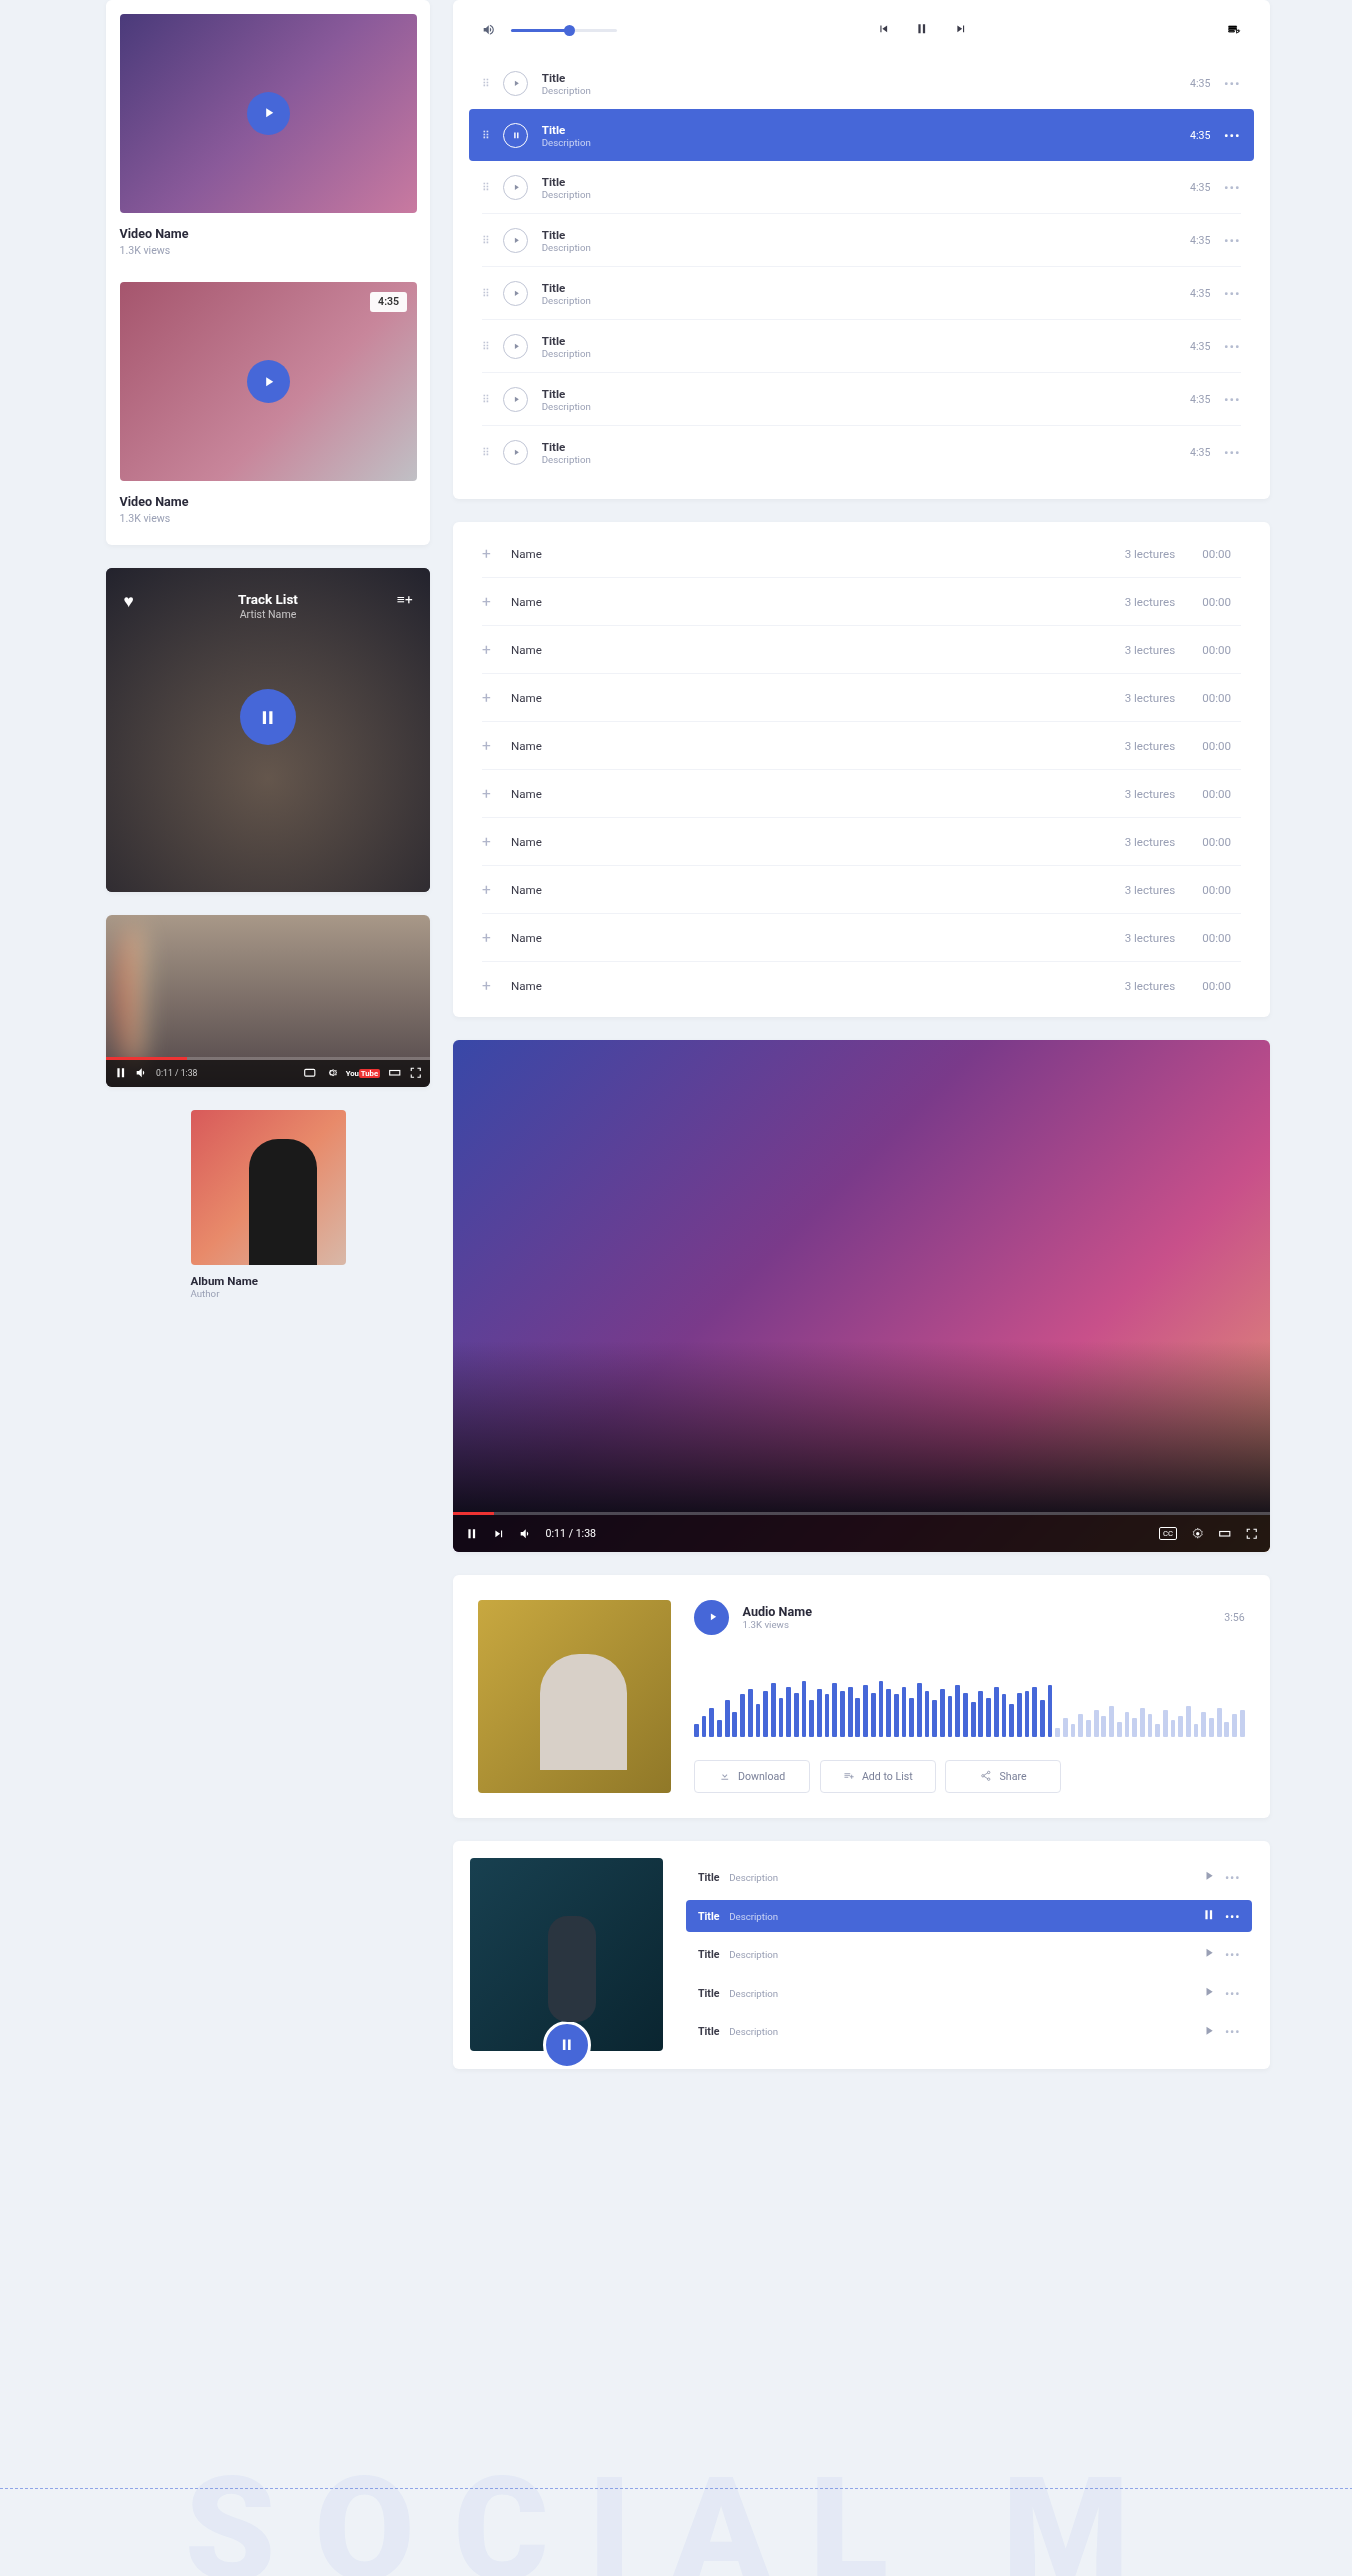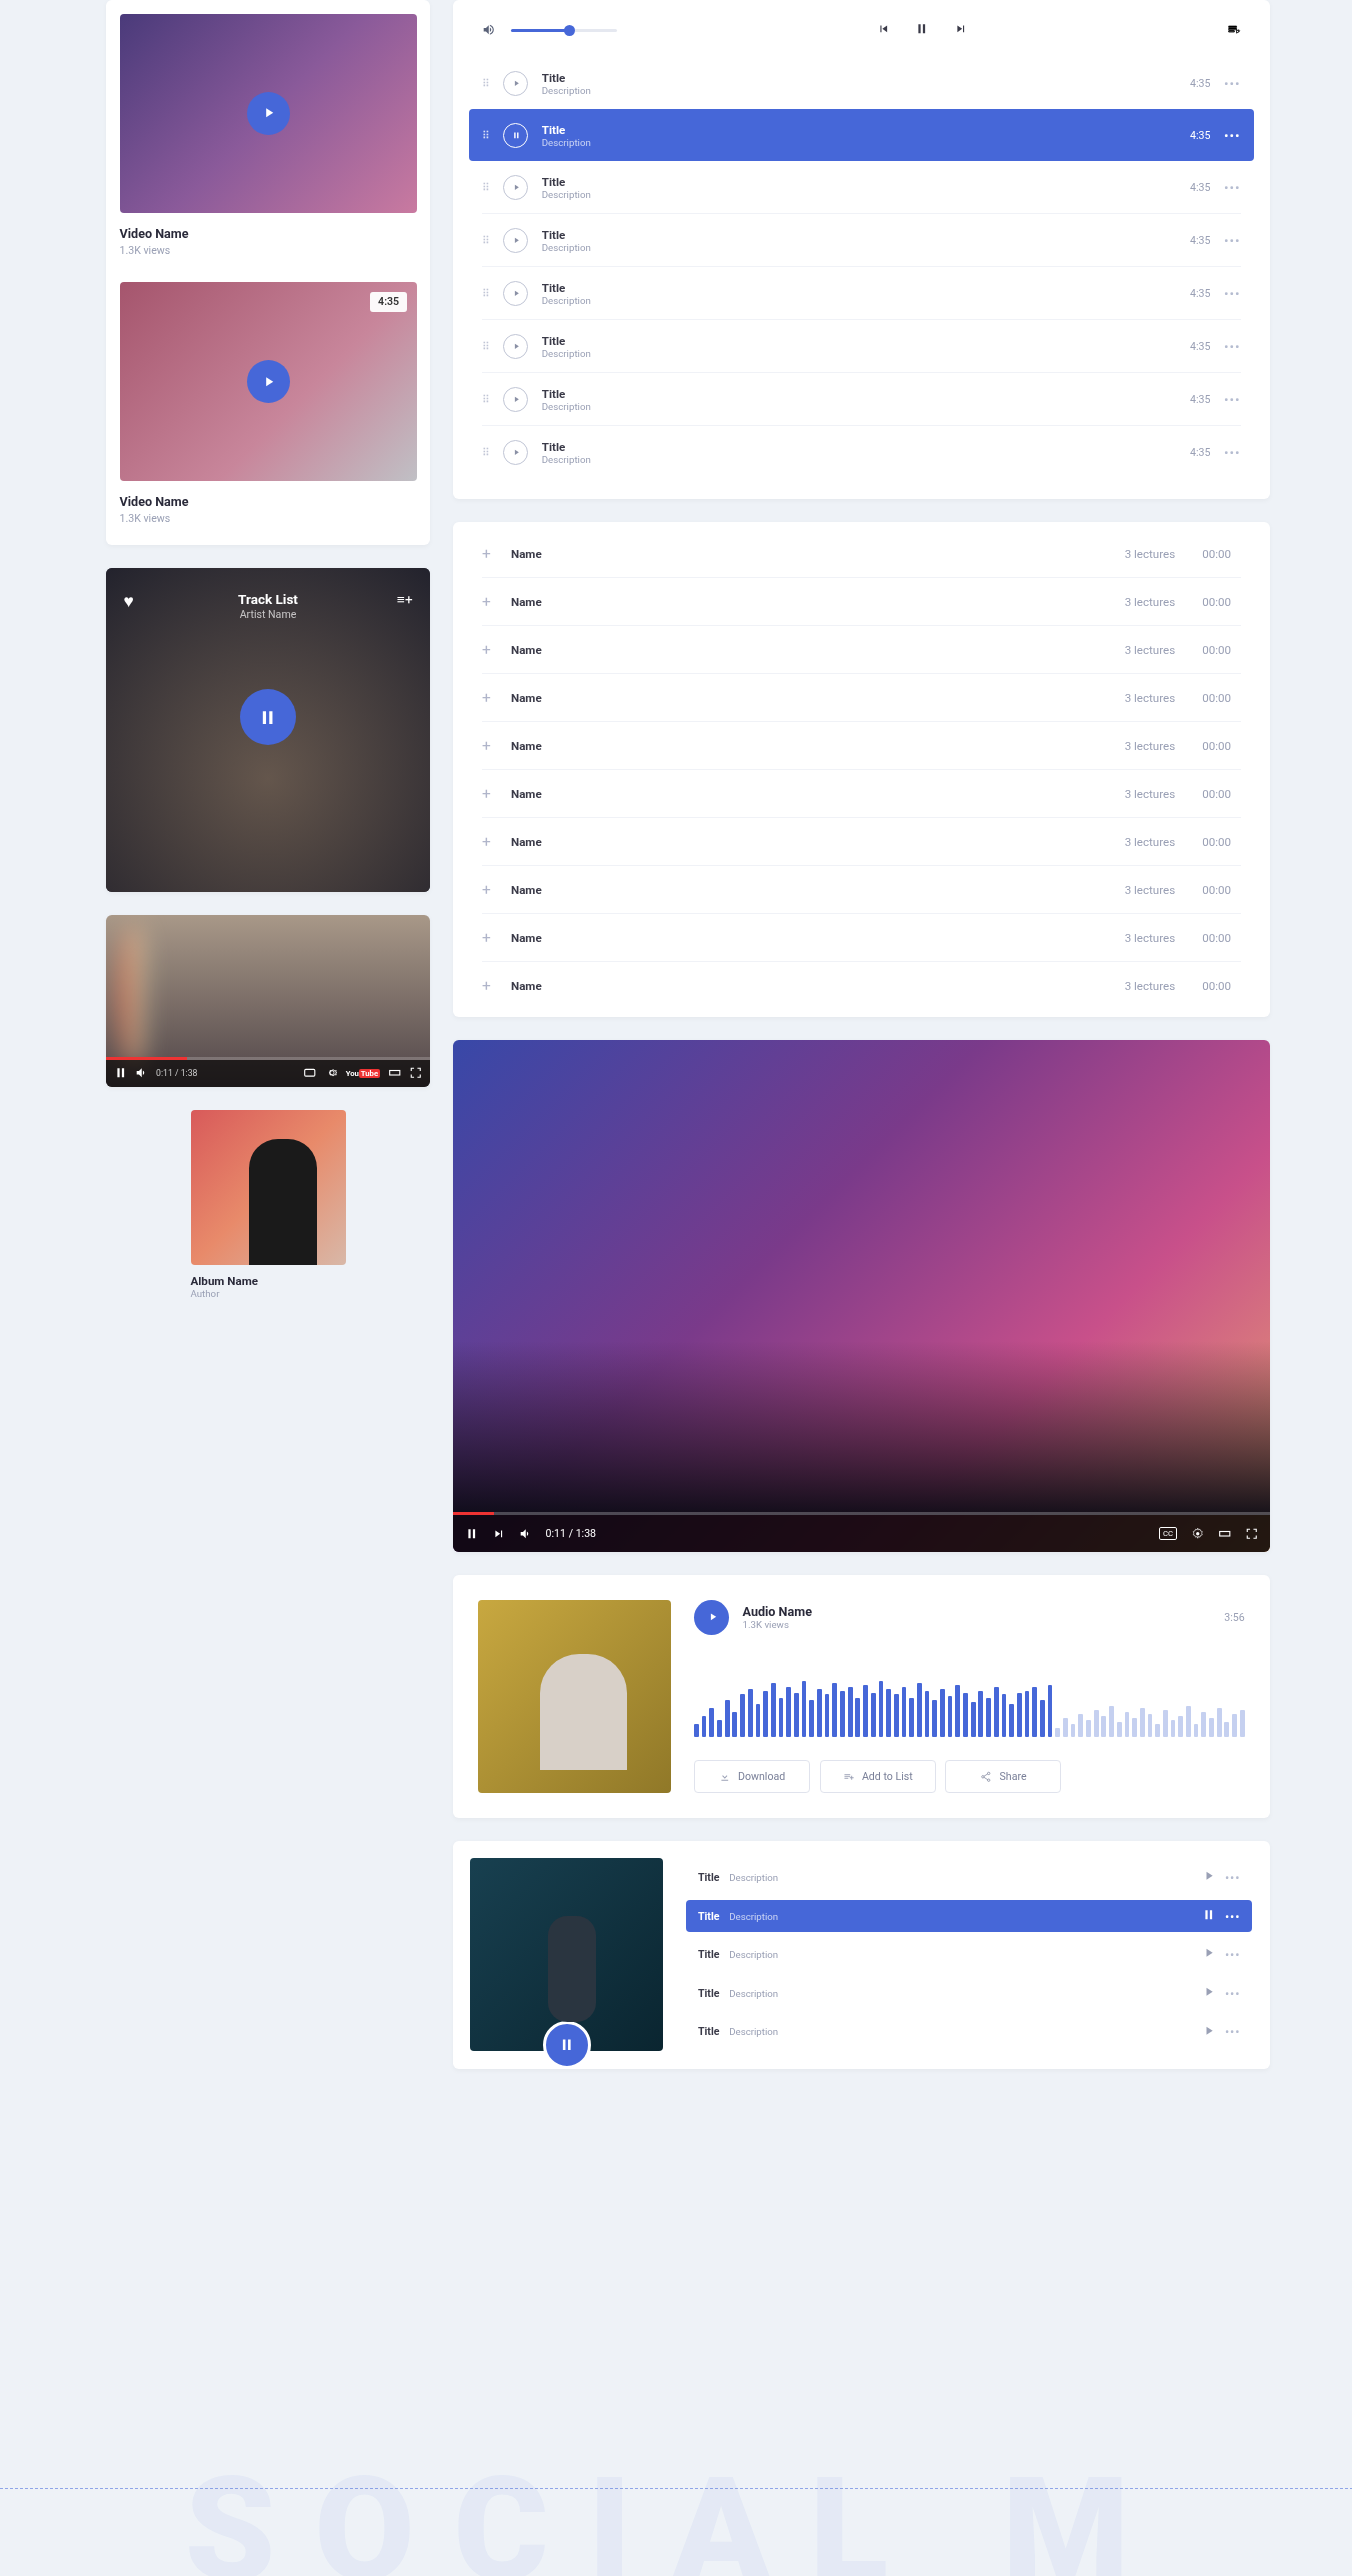--- a/index.html
+++ b/index.html
@@ -65,21 +65,21 @@
 .trow.active .ttitle{color:#fff}
 .trow.active .tdesc{color:rgba(255,255,255,.7)}
 .tdur{font-size:10.6px;color:#9aa0b5}
 .trow.active .tdur{color:#fff}
 .tdots{color:#b5bcd0;cursor:pointer;font-size:13.5px;letter-spacing:1px}
 .trow.active .tdots{color:#fff}
 .lec-card{padding:7.7px 29px}
 .lrow{display:flex;align-items:center;padding:14.5px 0;border-bottom:1px solid #f0f2f7;gap:17.4px;font-size:11.6px}
 .lrow:last-child{border-bottom:none}
 .lplus{color:#b0b5ca;font-size:15.5px;cursor:pointer;width:11.6px}
-.lname{flex:1;font-weight:700;color:#3a3a48}
+.lname{flex:1;font-weight:400;color:#3a3a48}
 .llec{color:#9aa0b5}
 .ltime{color:#9aa0b5;width:48px;text-align:center}
 .bigvid{height:488px;border-radius:5.8px;position:relative;background:linear-gradient(180deg,#3a2818 0%,#c08850 45%,#503828 100%);overflow:hidden;margin-bottom:23px;box-shadow:0 1.9px 5.8px rgba(0,0,0,.04)}
 .bv-title{position:absolute;top:13.5px;left:17.4px;color:#fff;font-size:12.6px;font-weight:600}
 .bv-ic{position:absolute;top:13.5px;right:17.4px;display:flex;gap:13.5px;color:#fff}
 .bv-ic span{cursor:pointer}
 .bv-play{position:absolute;top:50%;left:50%;transform:translate(-50%,-50%);width:46px;height:33px;background:rgba(0,0,0,.7);border-radius:5.8px;display:flex;align-items:center;justify-content:center;cursor:pointer}
 .bv-play svg{fill:#fff;width:13.5px;height:13.5px;margin-left:1.9px}
 .bigvid2{height:512px;border-radius:5.8px;background:linear-gradient(135deg,#3848a8 0%,#7a3a8a 40%,#c8508a 70%,#e8a070 100%);position:relative;overflow:hidden;margin-bottom:23px;box-shadow:0 1.9px 5.8px rgba(0,0,0,.04)}
 .bigvid2::after{content:'';position:absolute;bottom:37px;left:0;right:0;height:174px;background:linear-gradient(180deg,transparent,rgba(10,10,20,.95))}
@@ -97,21 +97,21 @@
 .au-play{width:35px;height:35px;background:#4667d8;border-radius:50%;display:flex;align-items:center;justify-content:center;cursor:pointer;flex-shrink:0}
 .au-play svg{fill:#fff;width:11.6px;height:11.6px;margin-left:1.9px}
 .au-info{flex:1}
 .au-name{font-size:12.6px;font-weight:700;color:#2a2a3a}
 .au-meta{font-size:9.7px;color:#9aa0b5}
 .au-dur{font-size:10.6px;color:#9aa0b5}
 .wave{display:flex;align-items:flex-end;gap:2.9px;height:60px;margin:23px 0;flex:1}
 .wave span{width:4.8px;background:#4667d8;border-radius:1px}
 .wave span.faded{background:#c5d0f0}
 .au-actions{display:flex;gap:9.7px}
-.au-btn{flex:0 0 auto;min-width:116px;border:1px solid #e0e3ed;border-radius:3.9px;padding:8.7px 17.4px;display:flex;align-items:center;justify-content:center;gap:7.7px;font-size:10.6px;color:#7a8099;cursor:pointer;background:#fff}
+.au-btn{flex:0 0 auto;min-width:116px;border:1px solid #e0e3ed;border-radius:3.9px;padding:8.7px 17.4px;display:flex;justify-content:center;gap:7.7px;font-size:10.6px;color:#7a8099;cursor:pointer;background:#fff}
 .au-btn svg{width:11.6px;height:11.6px;fill:#9aa0b5}
 .pl-card{display:flex;padding:17.4px;gap:23px}
 .pl-thumb{width:193px;height:193px;border-radius:3.9px;background:linear-gradient(135deg,#184050 0%,#0a2530 100%);position:relative;flex-shrink:0}
 .pl-thumb::after{content:'';position:absolute;left:40%;top:30%;width:48px;height:106px;background:#2a3540;border-radius:19.3px}
 .pl-pause{position:absolute;bottom:-17.4px;left:50%;transform:translateX(-50%);width:48px;height:48px;background:#4667d8;border-radius:50%;display:flex;align-items:center;justify-content:center;cursor:pointer;border:3.9px solid #fff}
 .pl-pause svg{fill:#fff;width:15.5px;height:15.5px}
 .pl-list{flex:1;display:flex;flex-direction:column;justify-content:space-around}
 .pl-row{display:flex;align-items:center;gap:9.7px;padding:7.7px 11.6px;border-radius:3.9px}
 .pl-row.active{background:#4667d8}
 .pl-title{font-size:10.6px;font-weight:700;color:#3a3a48}

